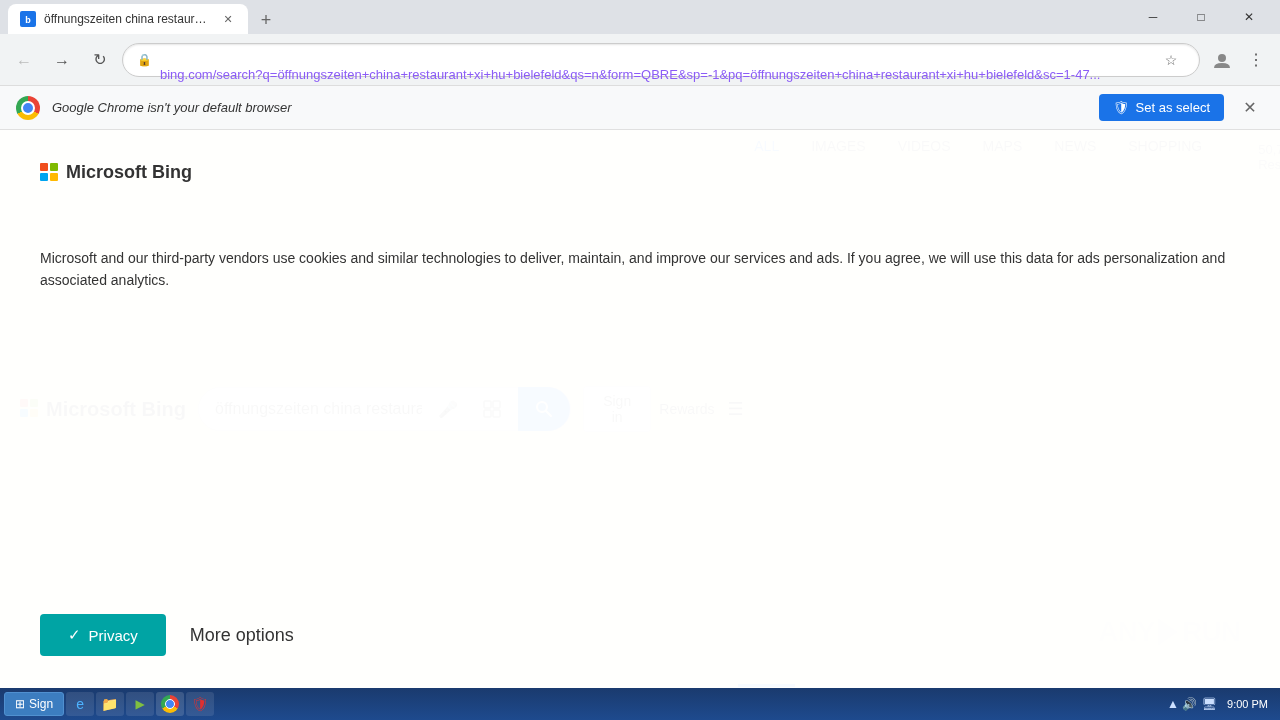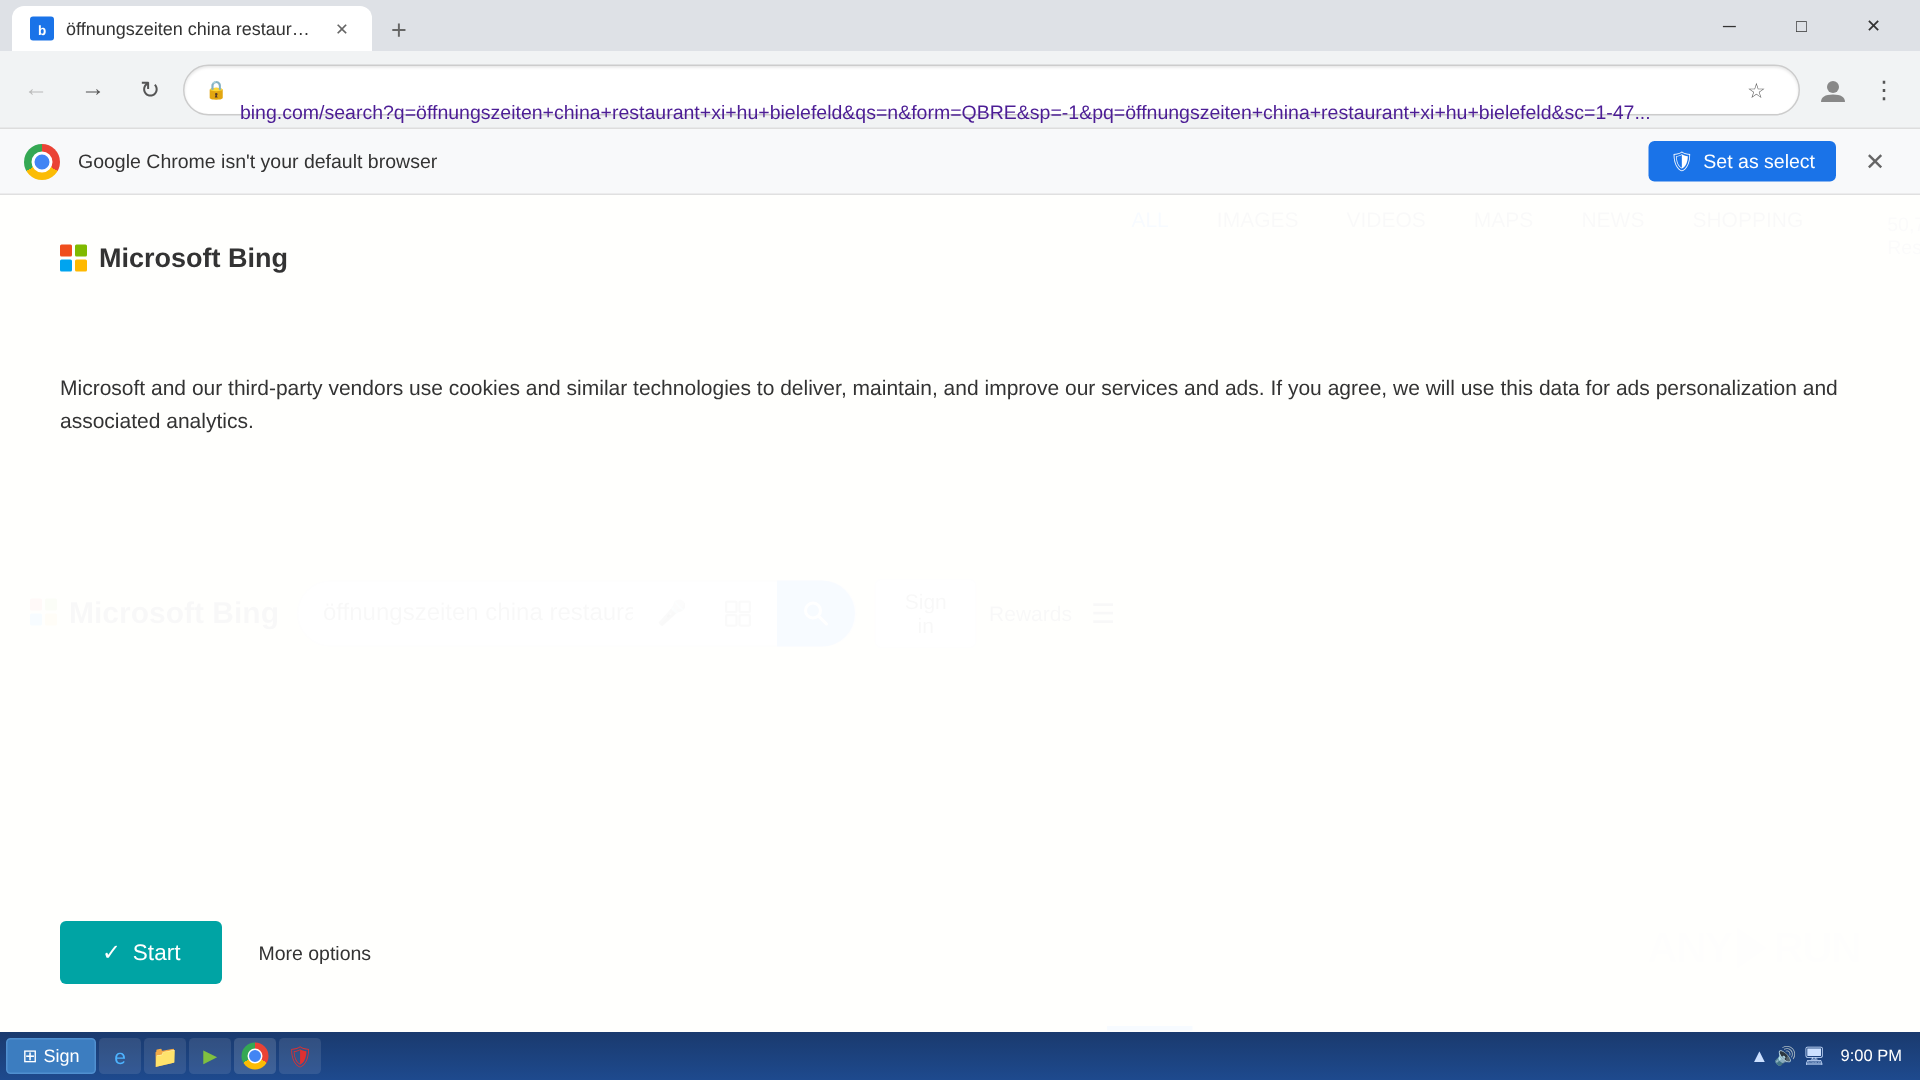--- a/index.html
+++ b/index.html
@@ -105,21 +105,21 @@
       gap: 8px;
       box-shadow: inset 0 1px 2px rgba(0,0,0,0.1);
     }
     .address-bar .lock-icon {
       color: #666;
       font-size: 12px;
     }
     .address-text {
       flex: 1;
       font-size: 13px;
-      color: #4c1d95;
+      color: #8b5cf6;
       white-space: nowrap;
       overflow: hidden;
       text-overflow: ellipsis;
       margin-top: 30px;
     }
     .address-actions {
       display: flex; gap: 4px;
     }
     .addr-action-btn {
       width: 28px; height: 28px;
@@ -165,20 +165,21 @@
       border-radius: 50%;
       position: absolute;
       top: 50%; left: 50%;
       transform: translate(-50%, -50%);
       border: 2px solid #fff;
     }
     .notif-text {
       font-size: 13px;
       color: #333;
       flex: 1;
+      font-style: italic;
     }
     .set-default-btn {
       background: #1a73e8;
       color: #fff;
       border: none;
       border-radius: 4px;
       padding: 6px 14px;
       font-size: 13px;
       cursor: pointer;
       display: flex;
@@ -435,21 +436,21 @@
       border: none;
       border-radius: 4px;
       padding: 12px 28px;
       font-size: 15px;
       cursor: pointer;
       display: flex;
       align-items: center;
       gap: 8px;
     }
     .more-options-link {
-      font-size: 13px;
+      font-size: 18px;
       color: #333;
       cursor: pointer;
       text-decoration: none;
     }
 
     
     .taskbar {
       position: absolute;
       bottom: 0; left: 0; right: 0;
       height: 32px;
@@ -756,21 +757,21 @@
         <div class="sq4"></div>
       </div>
       <span style="font-size:18px; font-weight:600; color:#333;">Microsoft Bing</span>
     </div>
     <div class="cookie-body">
       <p class="cookie-para">Microsoft and our third-party vendors use cookies and similar technologies to deliver, maintain, and improve our services and ads. If you agree, we will use this data for ads personalization and associated analytics.</p>
     </div>
     <div class="cookie-actions">
       <button class="accept-btn">
         <span>✓</span>
-        <span>Start</span>
+        <span>Privacy</span>
       </button>
       <a class="more-options-link">More options</a>
     </div>
   </div>
 
   <div class="anyrun-watermark">
     <span class="anyrun-text">ANY</span>
     <div class="anyrun-arrow"></div>
     <span class="anyrun-text">RUN</span>
   </div>

